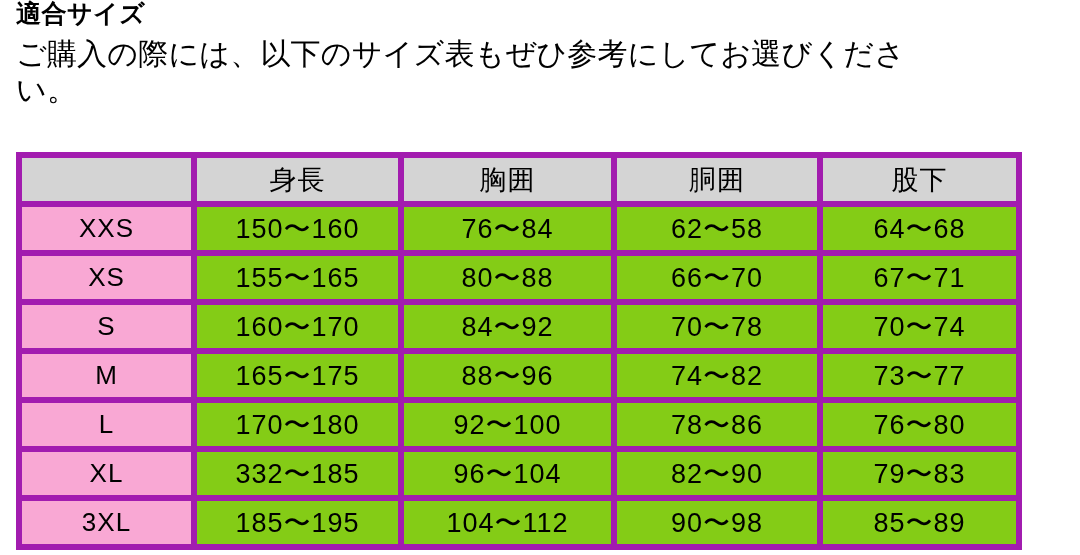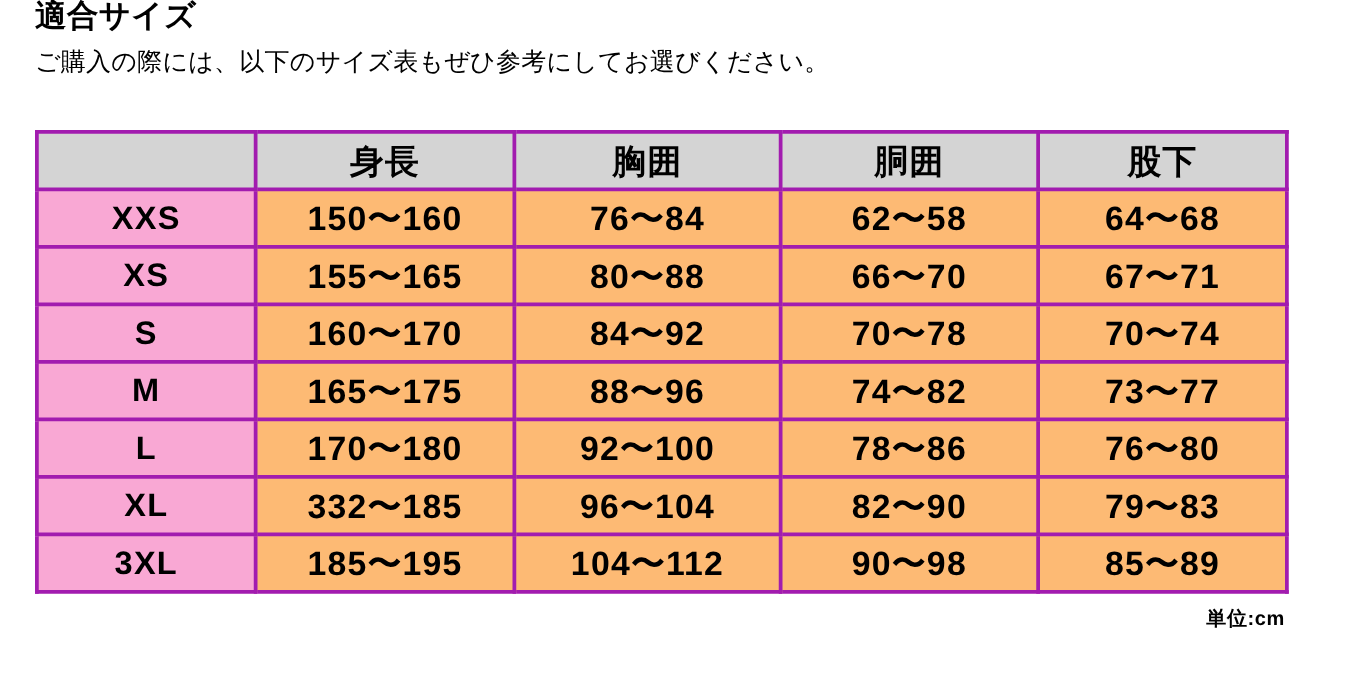--- a/index.html
+++ b/index.html
@@ -12,69 +12,70 @@
     height: 555px;
     font-family: "Liberation Sans", "DejaVu Sans", sans-serif;
     color: #000000;
     overflow: hidden;
   }
   .page {
     position: relative;
     width: 936px;
     height: 555px;
     box-sizing: border-box;
-    padding: 0 28px;
+    padding: 0 16px;
   }
   .heading {
     font-size: 25px;
     font-weight: bold;
     line-height: 1.05;
     margin: 0;
     padding-top: 0px;
     letter-spacing: 0.5px;
   }
   .lead {
-    font-size: 20px;
+    font-size: 30px;
     line-height: 1.2;
     margin: 12px 0 16px 0;
     letter-spacing: 0.2px;
+    font-family: Liberation Mono, monospace;
   }
   .table-wrap {
     margin-top: 42px;
   }
   table.size-table {
     border-collapse: collapse;
     width: 1000px;
     table-layout: fixed;
   }
   table.size-table td,
   table.size-table th {
-    border: 3px solid #a21caf;
+    border: 6px solid #a21caf;
     text-align: center;
-    font-weight: bold;
+    font-weight: normal;
     font-size: 27px;
     height: 43px;
     padding: 0 4px;
     letter-spacing: 1px;
     white-space: nowrap;
   }
   table.size-table thead th {
     background: #d4d4d4;
     font-size: 27px;
   }
   table.size-table thead th.corner {
     background: #d4d4d4;
   }
   table.size-table tbody th.row-head {
     background: #f9a8d4;
     font-size: 26px;
     letter-spacing: 1px;
   }
   table.size-table tbody td {
-    background: #fdba74;
+    background: #84cc16;
   }
   col.c0 { width: 175px; }
   col.c1 { width: 207px; }
   col.c2 { width: 213px; }
   col.c3 { width: 206px; }
   col.c4 { width: 199px; }
   .unit {
     text-align: right;
     width: 1000px;
     font-size: 16px;

